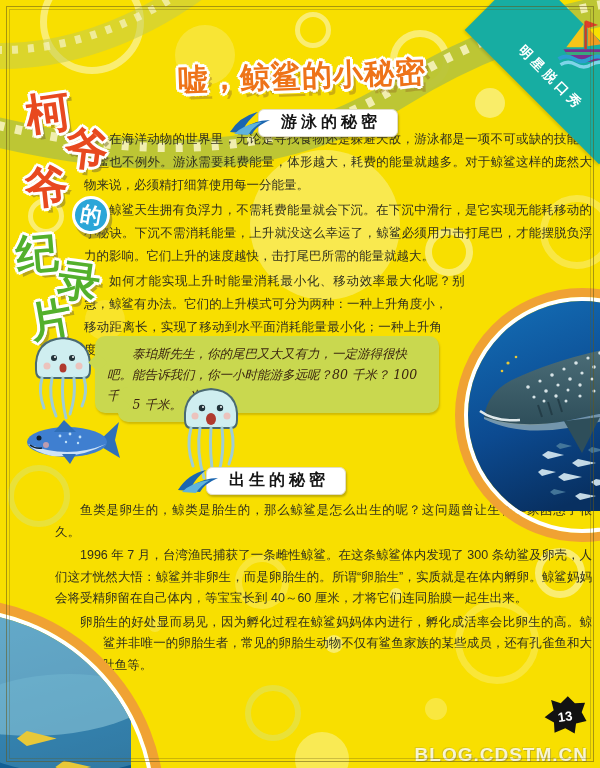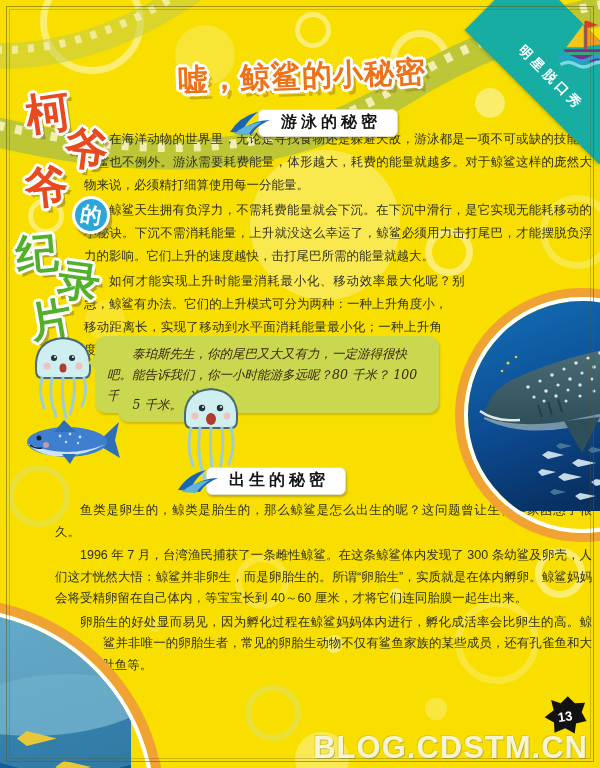--- a/index.html
+++ b/index.html
@@ -71,21 +71,21 @@
   .bubble::after{content:"";position:absolute;width:13px;height:13px;background:#C9D84F;
     transform:rotate(45deg);}
   .b1{left:95px;top:336px;width:320px;text-indent:2em;}
   .b1::after{left:-4px;top:20px;}
   .b2{left:118px;top:387px;width:52px;text-align:right;}
   .b2::after{left:-4px;bottom:9px;}
   .b3{left:256px;top:402px;width:150px;}
   .b3::after{left:-4px;top:18px;}
   
   .pageno{position:absolute;left:543px;top:694px;width:44px;height:44px;z-index:7;}
-  .watermark{position:absolute;right:12px;bottom:2px;z-index:7;font-size:31px;font-weight:bold;
+  .watermark{position:absolute;right:12px;bottom:2px;z-index:7;font-size:19px;font-weight:bold;
     letter-spacing:1px;color:rgba(252,250,228,.92);
     text-shadow:1px 1px 0 rgba(150,140,60,.55),-1px -1px 0 rgba(150,140,60,.25);text-align:right;}
 </style>
 </head>
 <body>
 
 <div class="page">
 
   <div>
     <div class="bub bub-fill" style="left:250px;top:150px;width:150px;height:150px;opacity:.75"></div>

